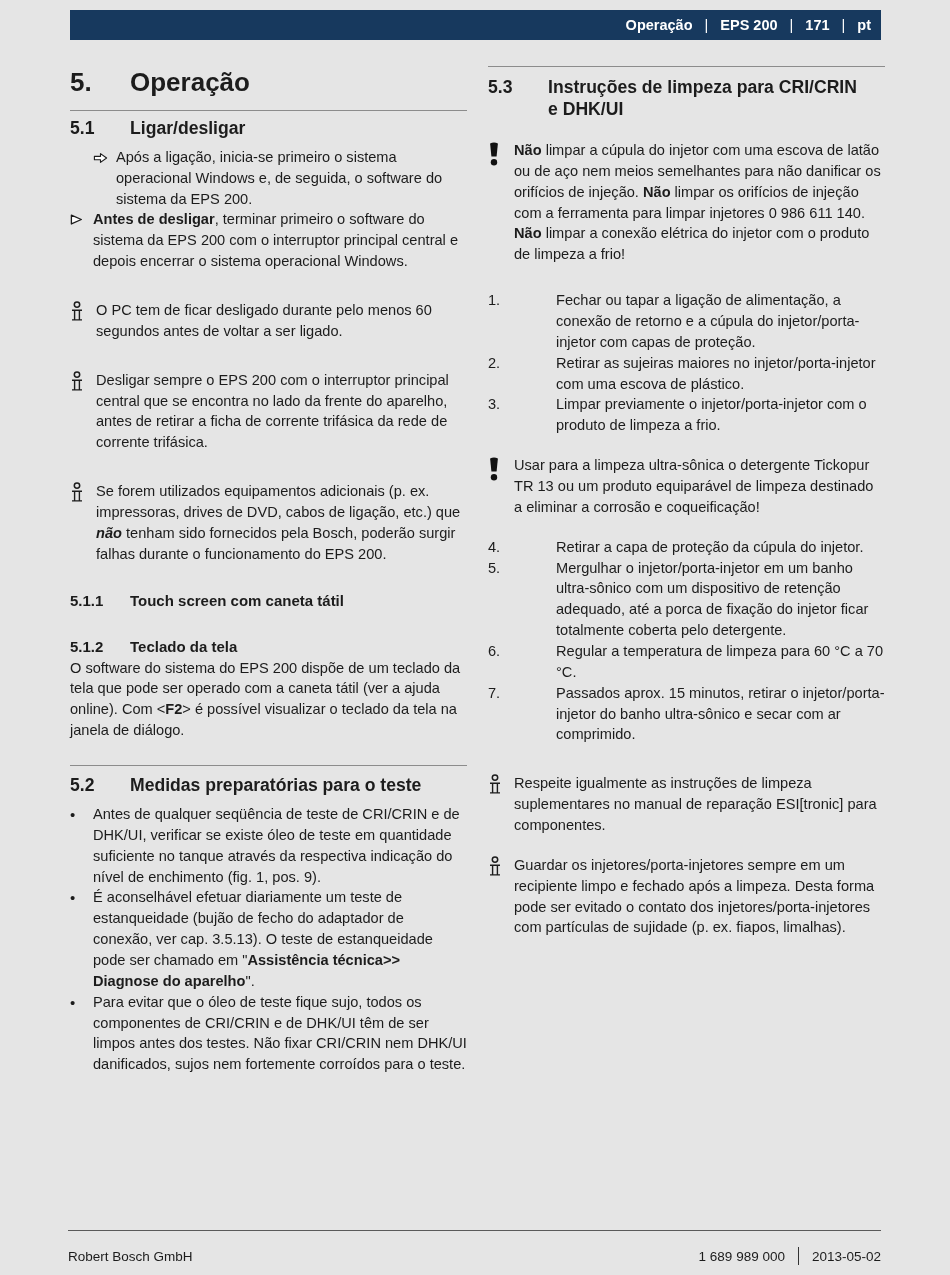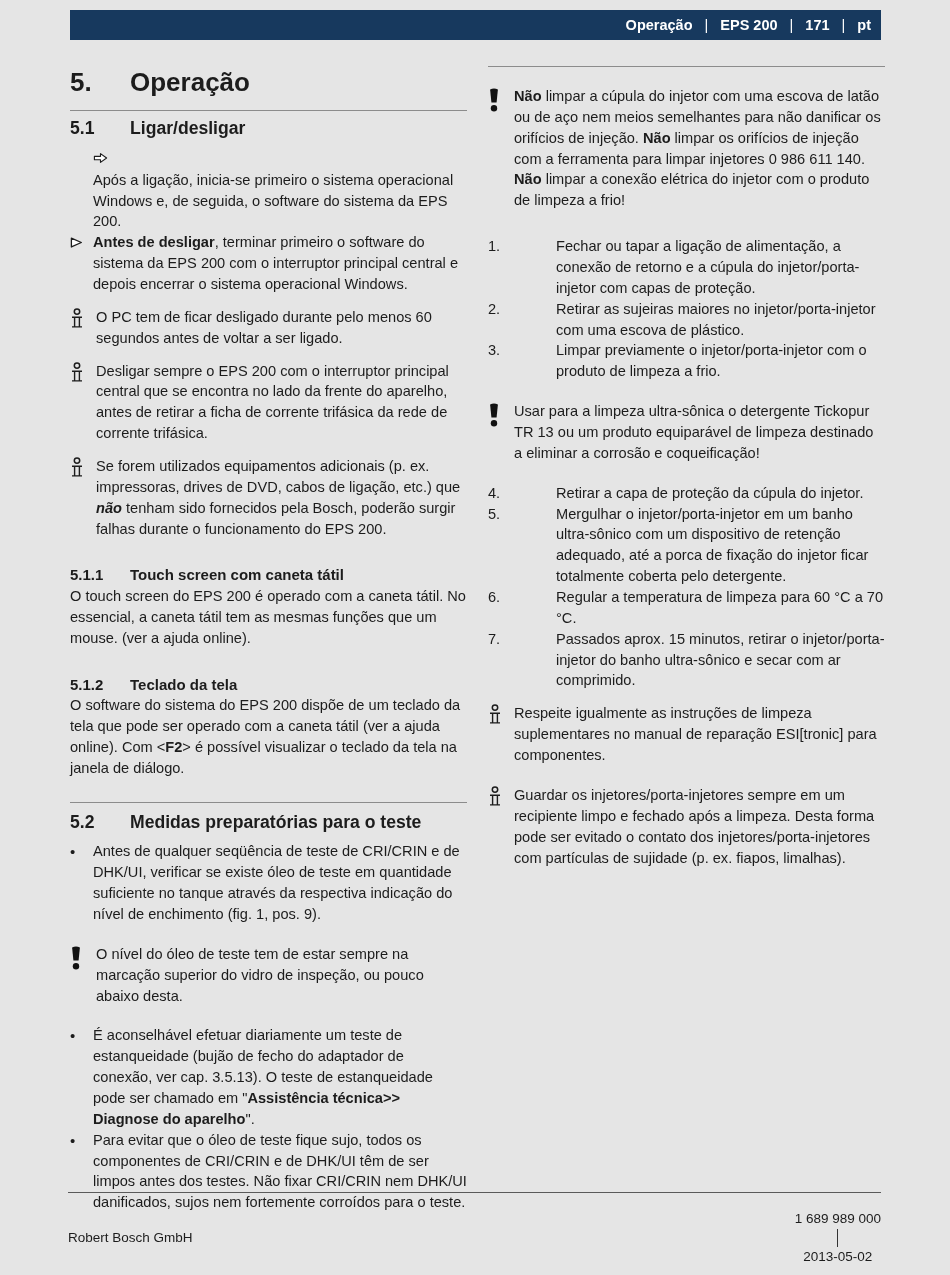--- a/index.html
+++ b/index.html
@@ -27,43 +27,43 @@
   .h2{display:flex;font-size:17.6px;font-weight:bold;line-height:1.25;margin:7px 0 7px;}
   .h2 .num{width:60px;flex-shrink:0;}
   .h2 .title{max-width:318px;}
   .h3{display:flex;font-size:15px;font-weight:bold;margin:25px 0 0;}
   .h3 .num{width:60px;flex-shrink:0;}
   p{margin:0;}
   
   .li{display:flex;}
   .li .marker{width:23px;flex-shrink:0;padding-top:2px;}
   .li .marker.dot{padding-top:0;font-size:15px;}
-  .li.sub{margin-left:23px;flex-direction:column;}
+  .li.sub{margin-left:23px;}
   .li .txt{flex:1;}
   
-  .note{display:flex;margin-top:12px;}
+  .note{display:flex;margin-top:28px;}
   .note .ic{width:26px;flex-shrink:0;padding-top:1px;}
   .warn{display:flex;margin-top:19px;margin-bottom:19px;}
   .warn .ic{width:26px;flex-shrink:0;padding-top:2px;}
   
   .step{display:flex;}
   .step .num{width:24px;flex-shrink:0;}
   .step .txt{flex:1;margin-left:44px;}
   .gap-lg{margin-top:25px;}
   .mt-sm{margin-top:19px;}
   .s52rule{margin-top:24px;margin-bottom:9px;}
   .rule-top{margin:6px 0 10px;}
   
   .footer{
     position:absolute;left:68px;right:69px;bottom:9px;
     border-top:1px solid #5a5a5a;padding-top:16px;
     display:flex;justify-content:space-between;align-items:center;
     font-size:13.5px;
   }
-  .footer-right{display:flex;align-items:center;flex-direction:column;}
+  .footer-right{display:flex;align-items:center;}
   .vsep{width:1px;height:18px;background:#333;margin:0 13px;}
 </style>
 </head>
 <body>
 
 <div class="page">
 
   <div class="topbar">
     <span>Operação</span>
     <span class="sep">|</span>
@@ -133,65 +133,59 @@
               <path d="M2 9.2 H12 M4.6 9.2 V18.4 M9.4 9.2 V18.4 M2 18.9 H12" fill="none" stroke="#1c1c1c" stroke-width="1.4"></path>
             </svg>
         </span>
         <span class="txt"><span>Se forem utilizados equipamentos adicionais (p. ex. impressoras, drives de DVD, cabos de ligação, etc.) que </span><span style="font-weight: bold; font-style: italic;">não</span><span> tenham sido fornecidos pela Bosch, poderão surgir falhas durante o funcionamento do EPS 200.</span></span>
       </div>
 
       <div class="h3">
         <span class="num">5.1.1</span>
         <span>Touch screen com caneta tátil</span>
       </div>
-      <p>O touch screen do EPS 200 é operado com a caneta tátil. No essencial, a caneta tátil tem as mesmas funções que um mouse. (ver a ajuda online).</p>
 
       <div class="h3">
         <span class="num">5.1.2</span>
         <span>Teclado da tela</span>
       </div>
       <p><span>O software do sistema do EPS 200 dispõe de um teclado da tela que pode ser operado com a caneta tátil (ver a ajuda online). Com &lt;</span><span style="font-weight: bold;">F2</span><span>&gt; é possível visualizar o teclado da tela na janela de diálogo.</span></p>
 
       <hr class="rule s52rule">
 
       <div class="h2">
         <span class="num">5.2</span>
         <span class="title">Medidas preparatórias para o teste</span>
       </div>
 
       <div class="li">
         <span class="marker dot">•</span>
         <span class="txt"><span>Antes de qualquer seqüência de teste de CRI/CRIN e de DHK/UI, verificar se existe óleo de teste em quantidade suficiente no tanque através da respectiva indicação do nível de enchimento (fig. 1, pos. 9).</span></span>
       </div>
 
-      <div class="warn">
-        <span class="ic">
-          <svg width="12" height="24" viewBox="0 0 12 24">
-              <path d="M2.1 1.6 Q6 -0.6 9.9 1.6 L8.6 14.6 H3.4 Z" fill="#111111"></path>
-              <circle cx="6" cy="20.2" r="3.2" fill="#111111"></circle>
-            </svg>
-        </span>
-        <span class="txt">O nível do óleo de teste tem de estar sempre na marcação superior do vidro de inspeção, ou pouco abaixo desta.</span>
-      </div>
 
       <div class="li">
         <span class="marker dot">•</span>
         <span class="txt"><span>É aconselhável efetuar diariamente um teste de estanqueidade (bujão de fecho do adaptador de conexão, ver cap. 3.5.13). O teste de estanqueidade pode ser chamado em "</span><span style="font-weight: bold;">Assistência técnica&gt;&gt; Diagnose do aparelho</span><span>".</span></span>
       </div>
       <div class="li">
         <span class="marker dot">•</span>
         <span class="txt"><span>Para evitar que o óleo de teste fique sujo, todos os componentes de CRI/CRIN e de DHK/UI têm de ser limpos antes dos testes. Não fixar CRI/CRIN nem DHK/UI danificados, sujos nem fortemente corroídos para o teste.</span></span>
       </div>
 
     </div>
 
     <div class="col">
 
       <hr class="rule rule-top">
 
+      <div class="h2">
+        <span class="num">5.3</span>
+        <span class="title">Instruções de limpeza para CRI/CRIN e DHK/UI</span>
+      </div>
 
       <div class="warn">
         <span class="ic">
           <svg width="12" height="24" viewBox="0 0 12 24">
               <path d="M2.1 1.6 Q6 -0.6 9.9 1.6 L8.6 14.6 H3.4 Z" fill="#111111"></path>
               <circle cx="6" cy="20.2" r="3.2" fill="#111111"></circle>
             </svg>
         </span>
         <span class="txt"><span style="font-weight: bold;">Não</span><span> limpar a cúpula do injetor com uma escova de latão ou de aço nem meios semelhantes para não danificar os orifícios de injeção. </span><span style="font-weight: bold;">Não</span><span> limpar os orifícios de injeção com a ferramenta para limpar injetores 0 986 611 140. </span><span style="font-weight: bold;">Não</span><span> limpar a conexão elétrica do injetor com o produto de limpeza a frio!</span></span>
       </div>

